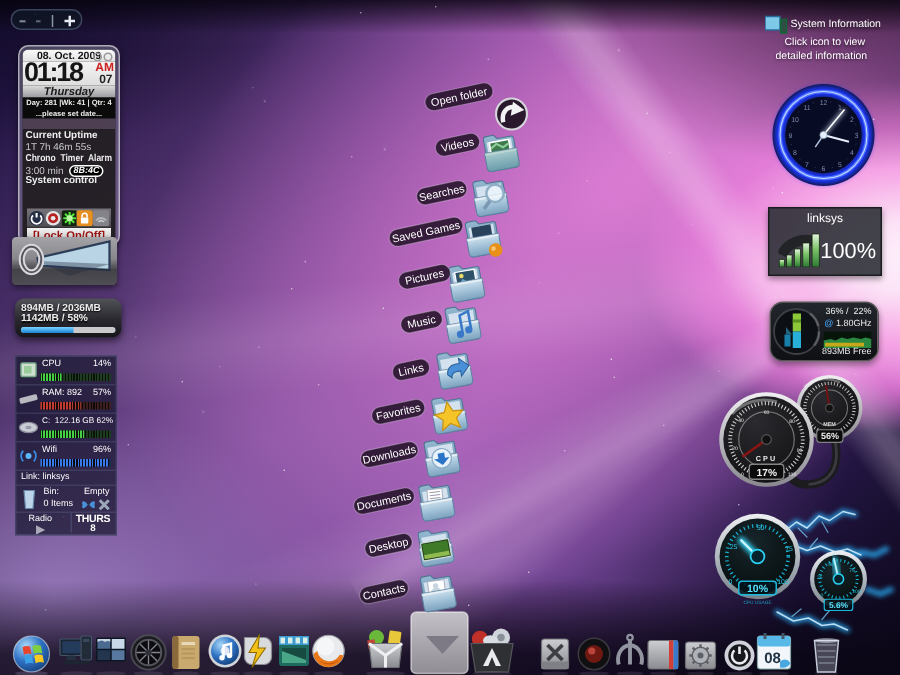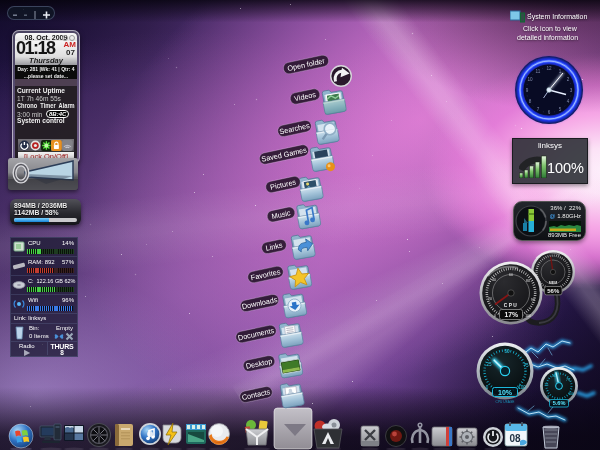--- a/index.html
+++ b/index.html
@@ -35,21 +35,21 @@
 #cwtime .am{position:absolute;right:1px;top:-1px;font-size:8px;font-weight:bold;color:#c22;}
 #cwtime .s2{position:absolute;right:2px;top:7px;font-size:8px;font-weight:bold;color:#222;}
 #cwday{height:8px;background:linear-gradient(#dcdcdc,#9a9aa0);font-size:7.5px;font-weight:bold;color:#1a1a1a;text-align:center;line-height:8px;font-style:italic;}
 #cwblack{background:#0b0b0b;color:#eee;font-size:5px;font-weight:bold;text-align:center;line-height:6.5px;height:14px;white-space:nowrap;overflow:hidden;padding-top:1px;box-sizing:border-box;}
 #cwglass{height:7px;background:rgba(160,130,170,.34);}
 #cwbody{color:#eee;padding:1px 0 0 2px;font-size:6.6px;white-space:nowrap;overflow:hidden;}
 #cwbody .b{font-weight:bold;height:7.6px;line-height:7.6px;}
 #cwbody .g{color:#c9c9c9;height:7.6px;line-height:7.6px;}
 .lcd{display:inline-block;background:#000;border:1px solid #fff;border-radius:4px;color:#fff;font-size:6px;font-weight:bold;font-style:italic;padding:0 2px;line-height:6px;vertical-align:1px;}
 #cwicons{position:absolute;left:3px;right:3px;bottom:9.5px;height:13px;background:linear-gradient(rgba(185,185,190,.55),rgba(110,110,118,.55));display:flex;align-items:center;justify-content:space-around;padding:0 1px;}
-#cwlock{position:absolute;left:3px;right:3px;bottom:0;height:9.5px;background:linear-gradient(#f2f2f2,#c8c8c8);border-top:1px solid #333;text-align:center;font-size:7.5px;font-weight:normal;color:#991414;line-height:9.5px;border-radius:0 0 4px 4px;}
+#cwlock{position:absolute;left:3px;right:3px;bottom:0;height:9.5px;background:linear-gradient(#f2f2f2,#c8c8c8);border-top:1px solid #333;text-align:center;font-size:7.5px;font-weight:bold;color:#991414;line-height:9.5px;border-radius:0 0 4px 4px;}
 
 #spk{position:absolute;left:8px;top:158px;width:70px;height:32px;border-radius:3px;background:linear-gradient(#a4a4a8 0%,#87878c 45%,#55555a 62%,#6e6e73 100%);box-shadow:0 2px 4px rgba(0,0,0,.5);}
 
 #ram{position:absolute;left:10px;top:199px;width:71px;height:26px;border-radius:6px;background:linear-gradient(#515158,#28282e 55%,#15151a);box-shadow:0 2px 4px rgba(0,0,0,.5);color:#ededed;font-size:6.8px;font-weight:bold;padding:3px 0 0 4px;box-sizing:border-box;text-shadow:0 1px 1px #000;}
 #rambar{position:absolute;left:4px;right:4px;bottom:3px;height:4px;background:#c9c9cc;border-radius:2px;overflow:hidden;}
 #rambarf{width:56%;height:100%;background:linear-gradient(#7fd4ff,#1583d6);}
 
 #mon{position:absolute;left:10px;top:237px;width:66px;height:118px;background:rgba(13,17,36,.66);border:1px solid rgba(120,140,180,.25);color:#fff;font-size:6px;white-space:nowrap;}
 .mrow{position:relative;height:18px;border-bottom:1px solid rgba(120,140,180,.22);}
 .mbar{position:absolute;left:16px;right:3px;bottom:2px;height:5px;}

